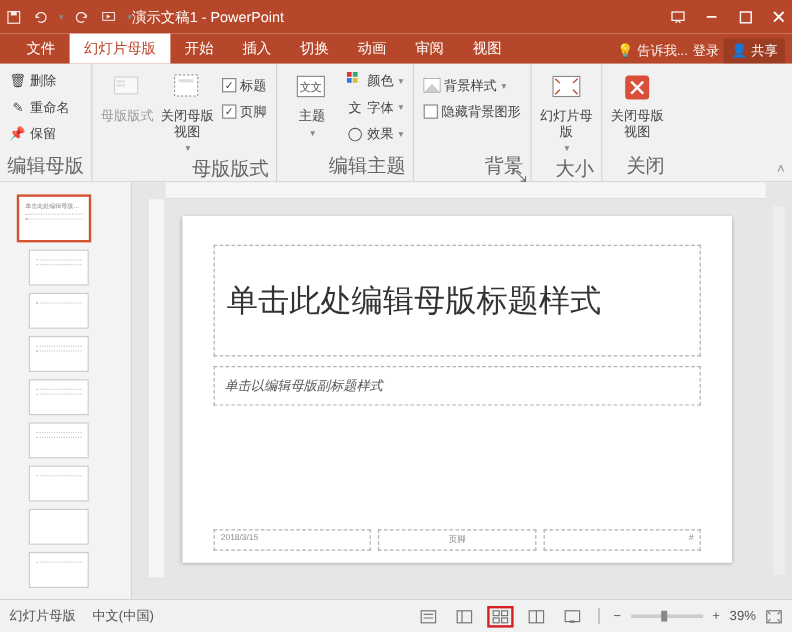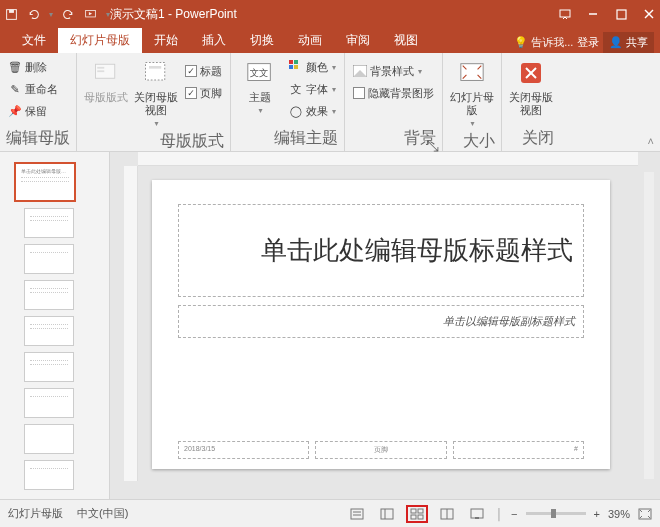--- a/index.html
+++ b/index.html
@@ -31,21 +31,21 @@
 .thumb-panel{width:110px;background:#f3f3f3;border-right:1px solid #d4d4d4;padding:10px 10px 0 16px;overflow:hidden;}
 .thumb-panel-inner{transform:scale(1);}
 .thumb{background:#fff;border:1px solid #ccc;margin-bottom:6px;padding:4px 5px;font-size:5px;color:#888;height:36px;width:58px;position:relative;}
 .thumb.master{border:2px solid #d35230;height:40px;width:62px;margin-left:-2px;}
 .thumb.indent{margin-left:8px;width:50px;height:30px;}
 .thumb-line{border-bottom:1px dotted #ccc;height:3px;margin:1px 0;}
 .editor{flex:1;position:relative;padding:18px 22px 18px 28px;}
 .ruler-h{position:absolute;top:0;left:28px;right:22px;height:14px;background:#f6f6f6;border-bottom:1px solid #ddd;}
 .ruler-v{position:absolute;top:14px;left:14px;bottom:18px;width:14px;background:#f6f6f6;border-right:1px solid #ddd;}
 .slide{position:absolute;top:28px;left:42px;right:50px;bottom:30px;background:#fff;box-shadow:0 1px 3px rgba(0,0,0,0.3);padding:24px 26px 12px;}
-.placeholder{border:1px dashed #b0b0b0;text-align:right;}
+.placeholder{border:1px dashed #b0b0b0;text-align:left;}
 .ph-title{font-size:26px;color:#333;padding:28px 10px;margin-bottom:8px;}
 .ph-subtitle{font-size:11px;color:#555;padding:8px;font-style:italic;}
 .ph-footer-row{position:absolute;bottom:10px;left:26px;right:26px;display:flex;gap:6px;}
 .ph-footer{flex:1;border:1px dashed #b0b0b0;font-size:7px;color:#888;padding:3px 5px;text-align:left;}
 .ph-footer.center{text-align:center;}
 .ph-footer.right{text-align:right;}
 .scroll-v{position:absolute;right:6px;top:20px;bottom:20px;width:10px;background:#eee;}
 .statusbar{height:28px;background:#f1f1f1;border-top:1px solid #d4d4d4;display:flex;align-items:center;padding:0 8px;font-size:11px;color:#555;gap:14px;}
 .status-right{margin-left:auto;display:flex;align-items:center;gap:8px;}
 .view-btn{width:22px;height:18px;display:flex;align-items:center;justify-content:center;border:1px solid transparent;}

